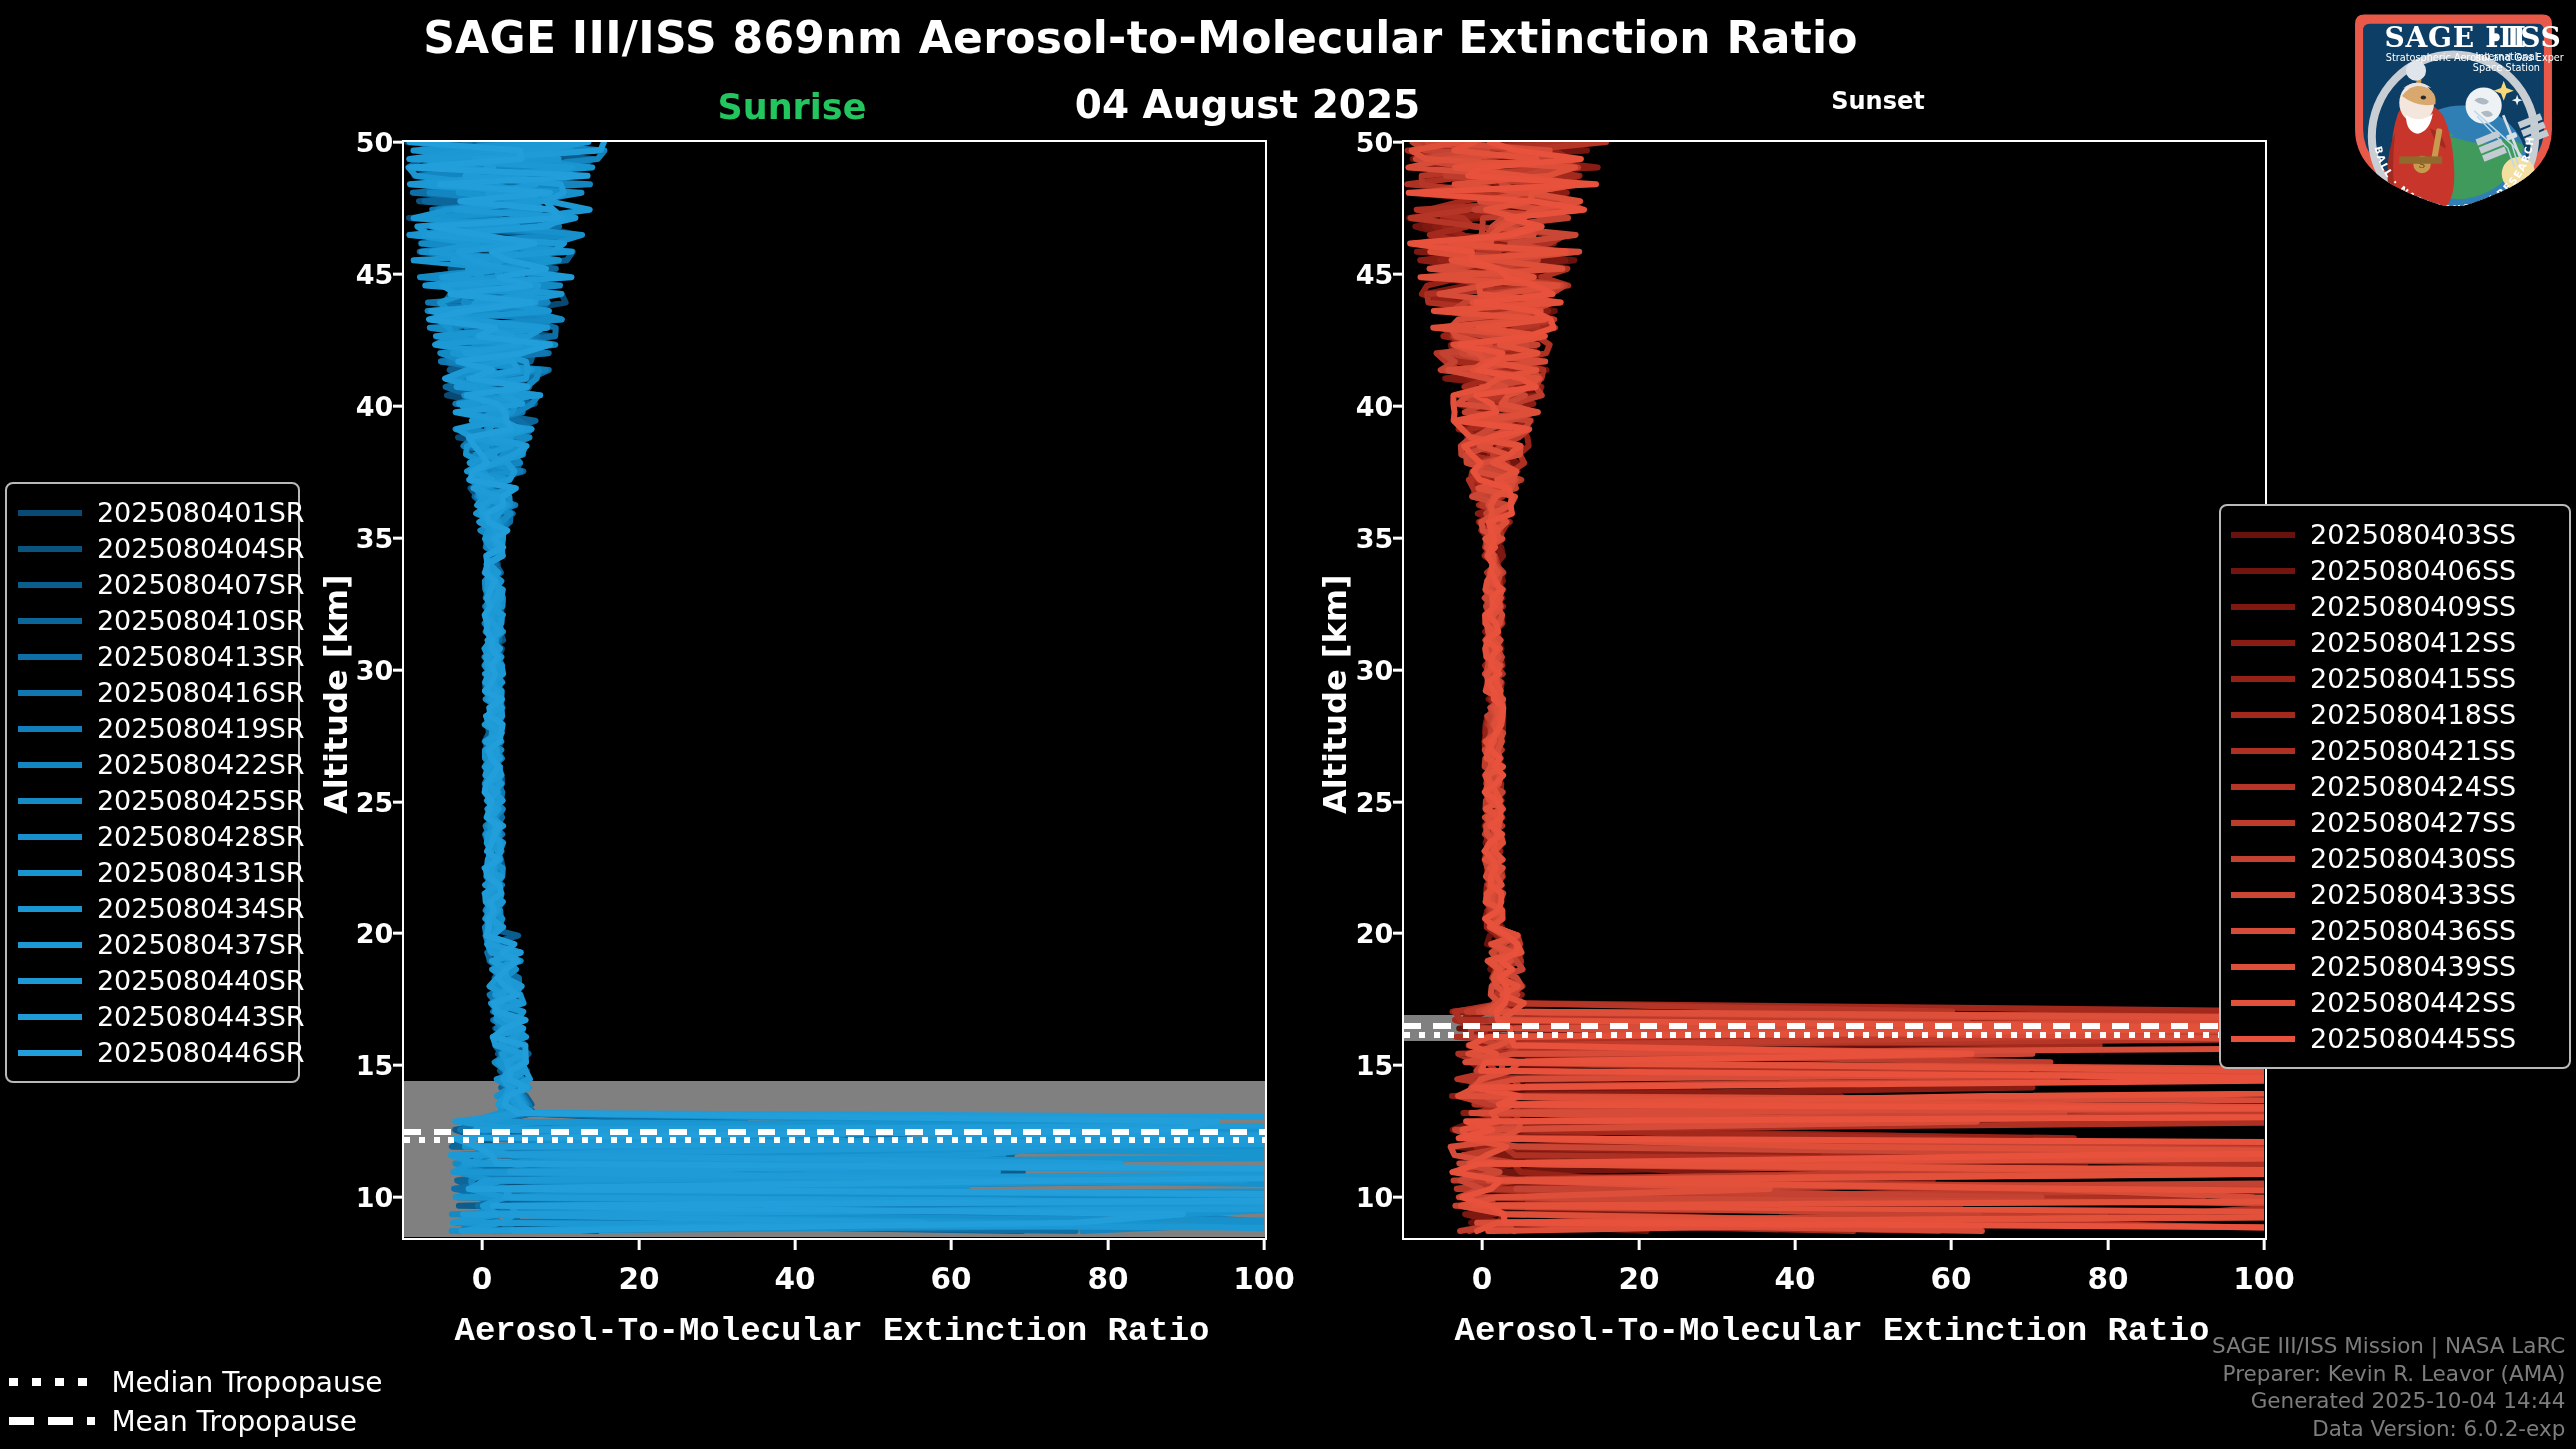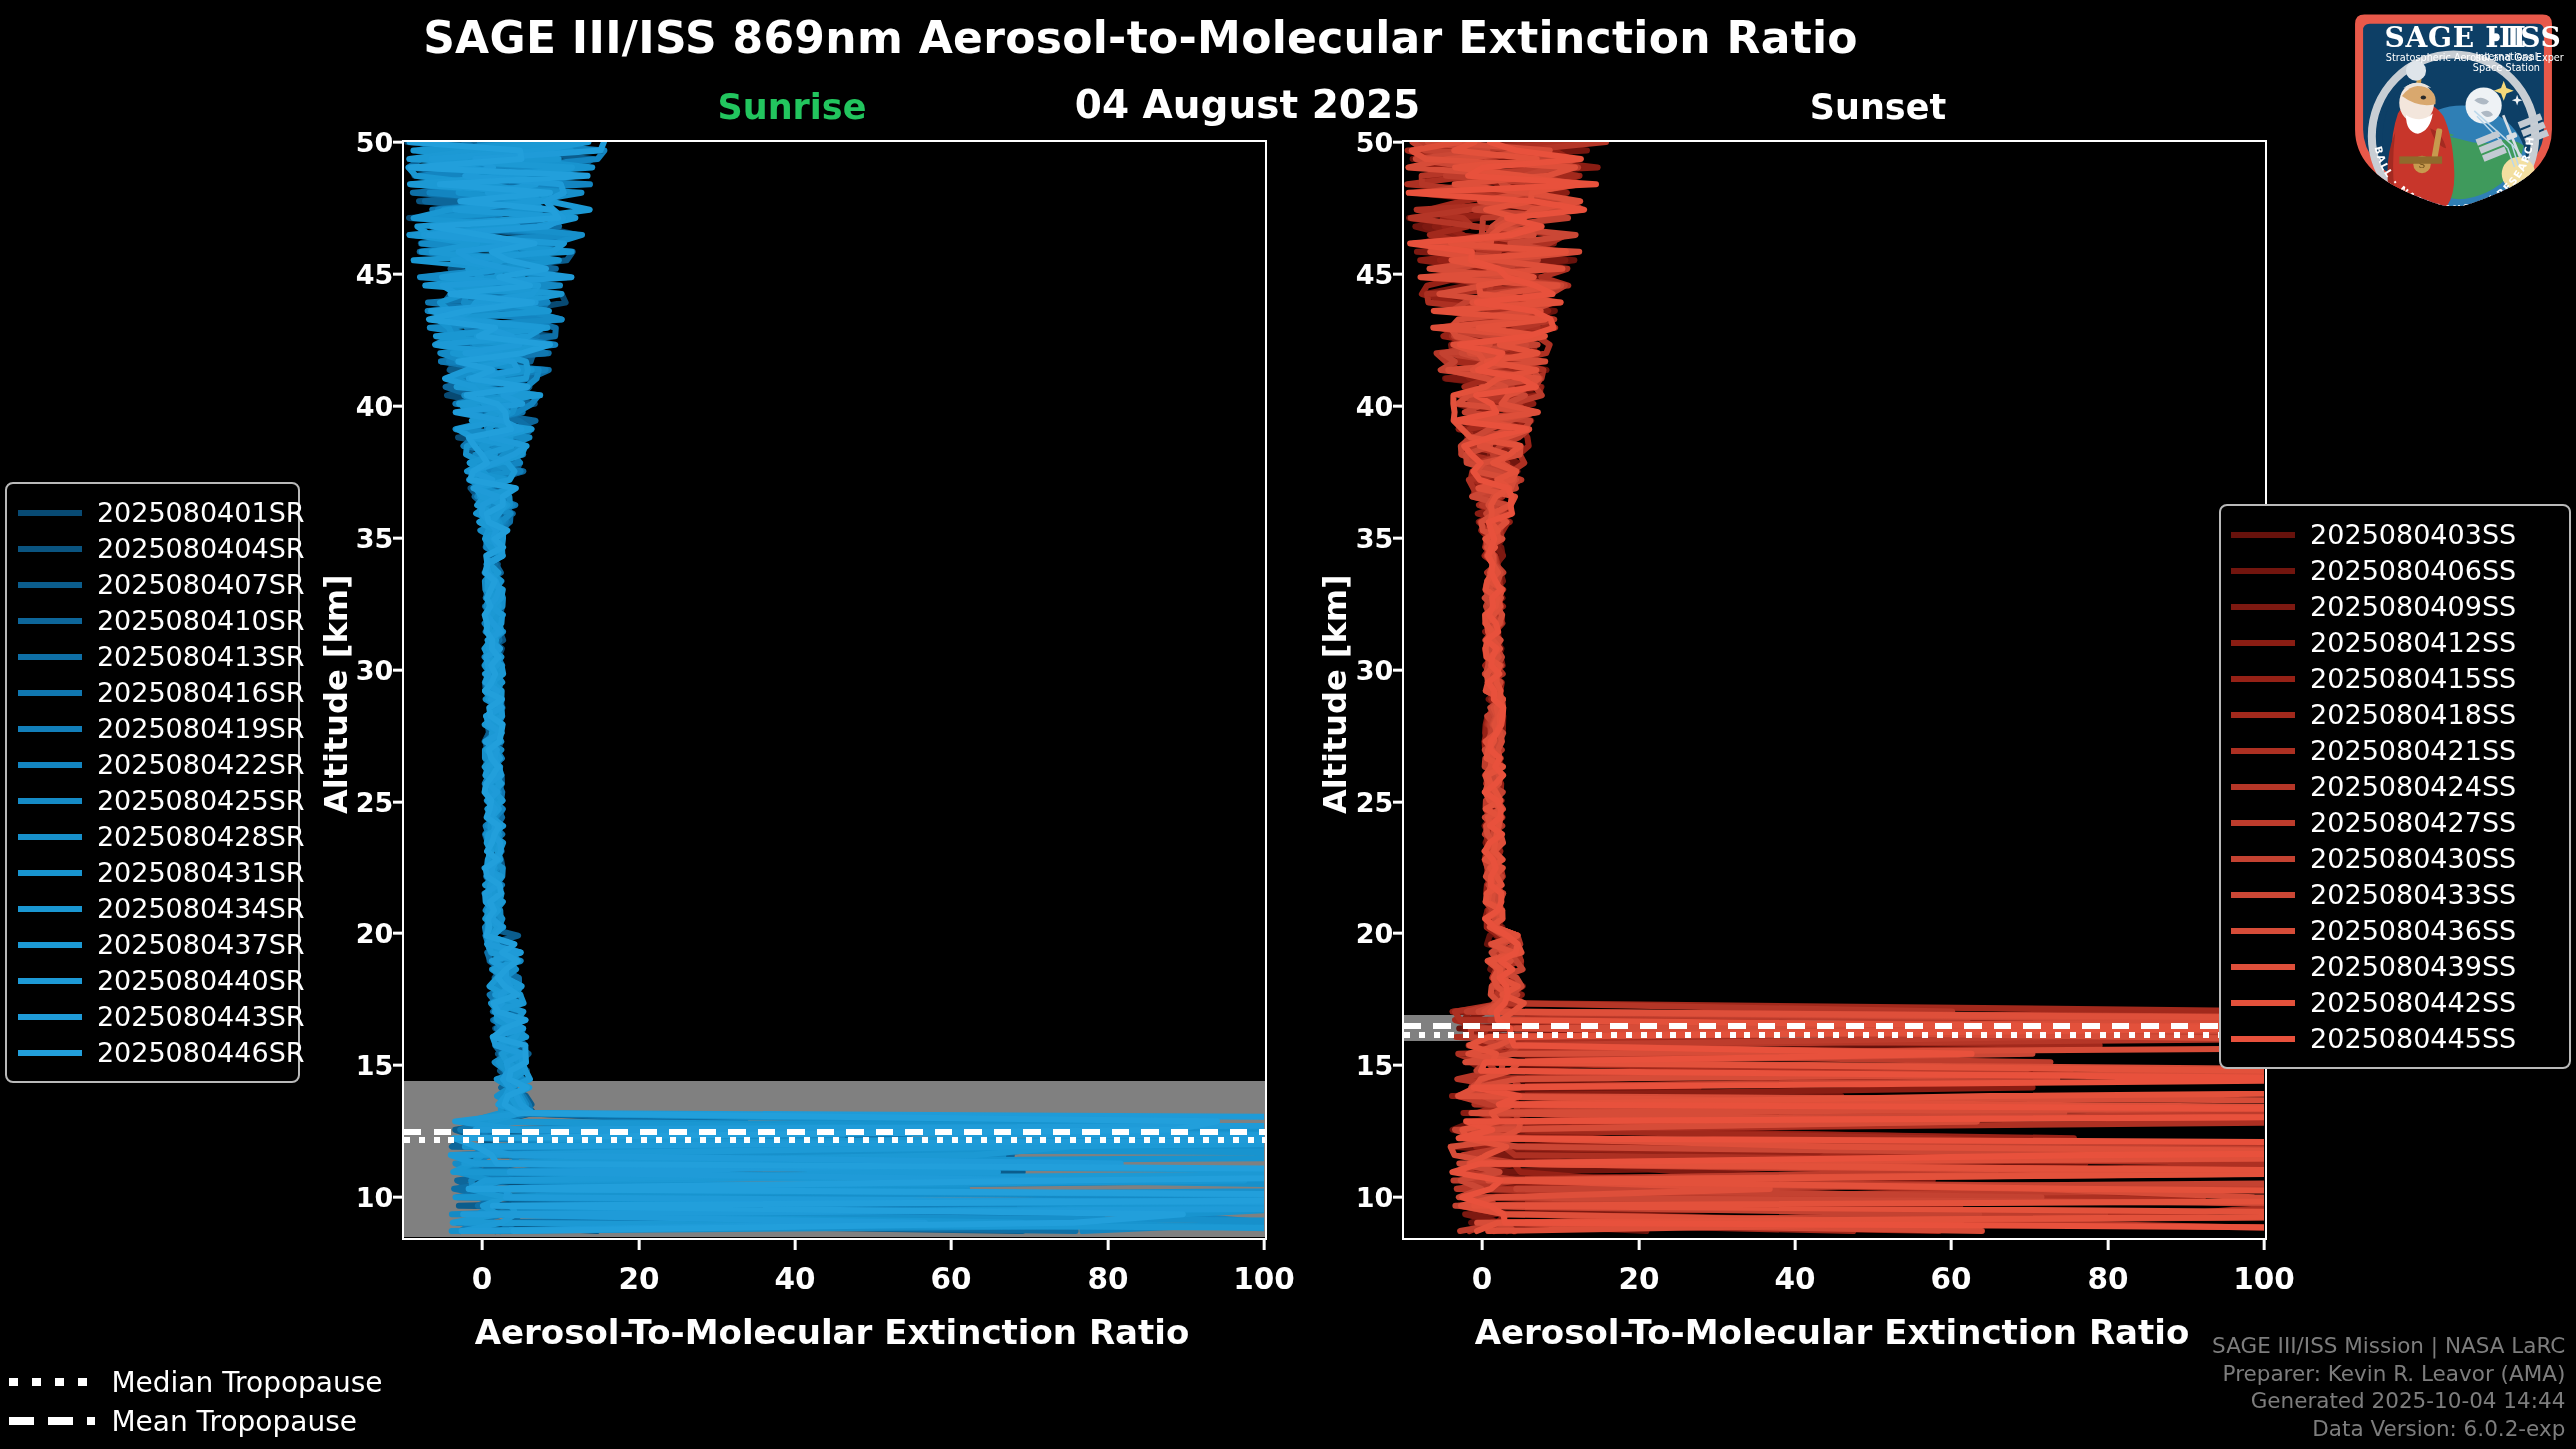--- a/index.html
+++ b/index.html
@@ -7,21 +7,21 @@
        font-family:"DejaVu Sans","Liberation Sans",sans-serif;color:#fff;}
 
   
   #title{position:absolute;left:0;top:12px;width:2281px;text-align:center;
          font-size:44px;font-weight:bold;letter-spacing:0.3px;color:#fff;}
   #sunrise-label{position:absolute;left:604px;top:87px;width:376px;text-align:center;
          font-size:35px;font-weight:bold;color:#22c55e;}
   #date-label{position:absolute;left:939px;top:82px;width:617px;text-align:center;
          font-size:39px;font-weight:bold;color:#fff;}
   #sunset-label{position:absolute;left:1690px;top:87px;width:376px;text-align:center;
-         font-size:35px;font-weight:bold;color:#fff;}
+         font-size:24px;font-weight:bold;color:#fff;}
 
   
   #logo{position:absolute;right:12px;top:5.4px;width:221px;height:201px;}
 
   
   .panel{position:absolute;top:140px;width:865px;height:1100px;
          background:#000;border:2.7px solid #fff;box-sizing:border-box;}
   #panel-sunrise{left:402px;}
   #panel-sunset{left:1402px;}
   .plotarea{position:absolute;inset:0;overflow:hidden;}
@@ -36,21 +36,21 @@
   .ytick{position:absolute;right:100%;margin-right:10.7px;transform:translateY(-50%);
          font-size:27px;font-weight:bold;color:#fff;white-space:nowrap;}
   .ytickmark{position:absolute;right:100%;width:10.7px;height:2.7px;background:#fff;transform:translateY(-50%);}
   .xtick{position:absolute;top:100%;margin-top:24px;transform:translateX(-50%);
          font-size:29.5px;font-weight:bold;color:#fff;}
   .xtickmark{position:absolute;top:100%;width:2.7px;height:12px;background:#fff;transform:translateX(-50%);}
 
   .ylabel{position:absolute;font-size:32px;font-weight:bold;color:#fff;
           transform:rotate(-90deg);transform-origin:left top;white-space:nowrap;}
   .xlabel{position:absolute;font-size:34px;font-weight:bold;color:#fff;
-          text-align:center;white-space:nowrap;}
+          text-align:center;white-space:nowrap;font-family:Liberation Mono, monospace;}
 
   
   .legend{position:absolute;background:#000;border:2px solid #b9b9b9;border-radius:8px;
           padding:10.7px 14.8px 10.7px 10.7px;box-sizing:border-box;}
   #legend-sunrise{left:5.4px;top:482px;width:295px;}
   #legend-sunset{right:5.4px;top:504px;width:352px;}
   .legend-row{display:flex;align-items:center;height:36px;}
   .legend-swatch{width:64px;height:6px;flex:0 0 64px;margin-right:14.8px;}
   .legend-text{font-size:27px;color:#fff;white-space:nowrap;}
 

